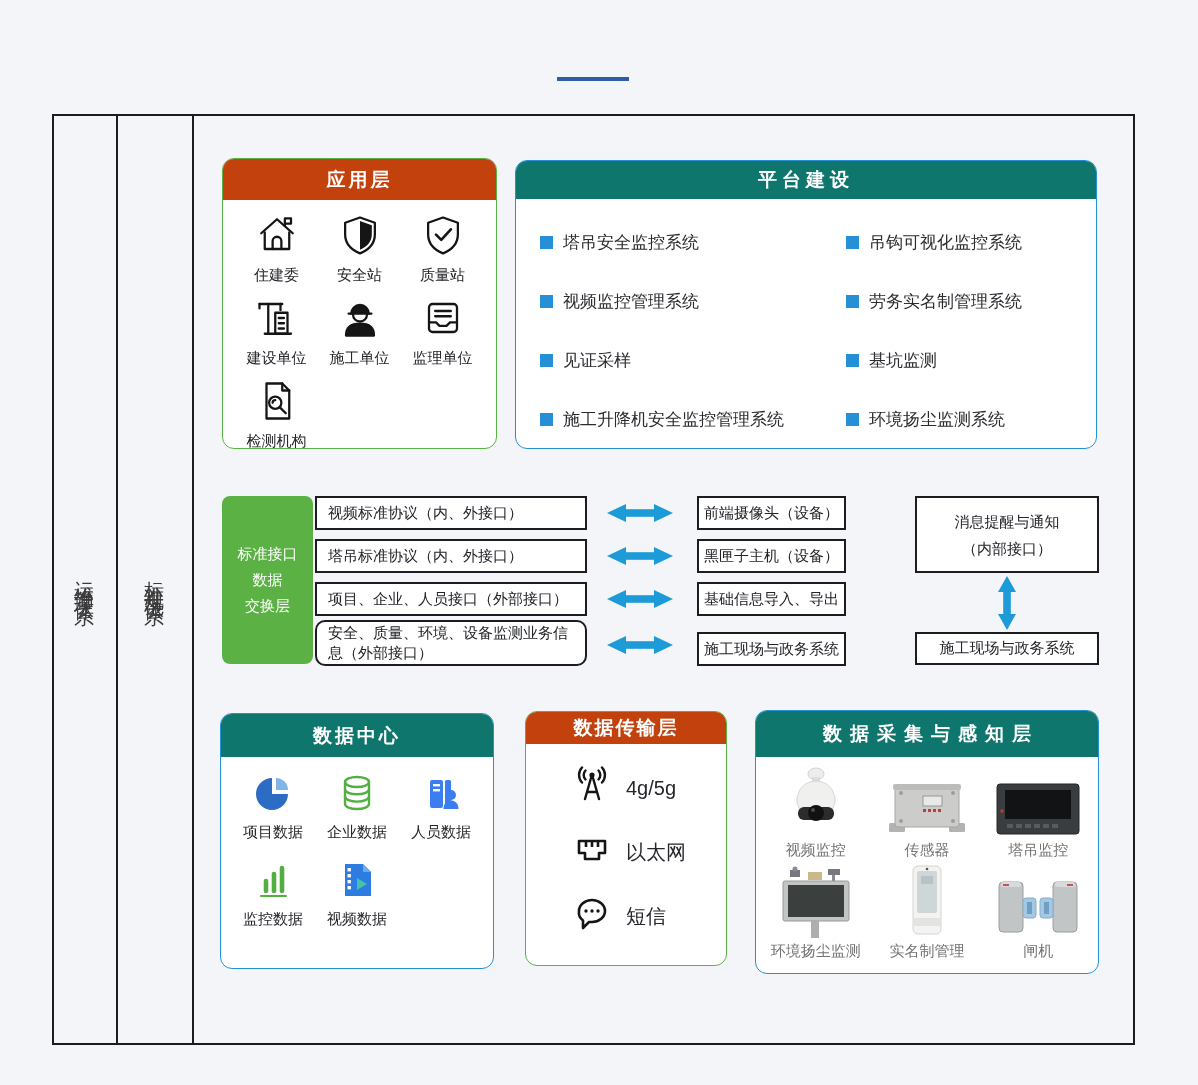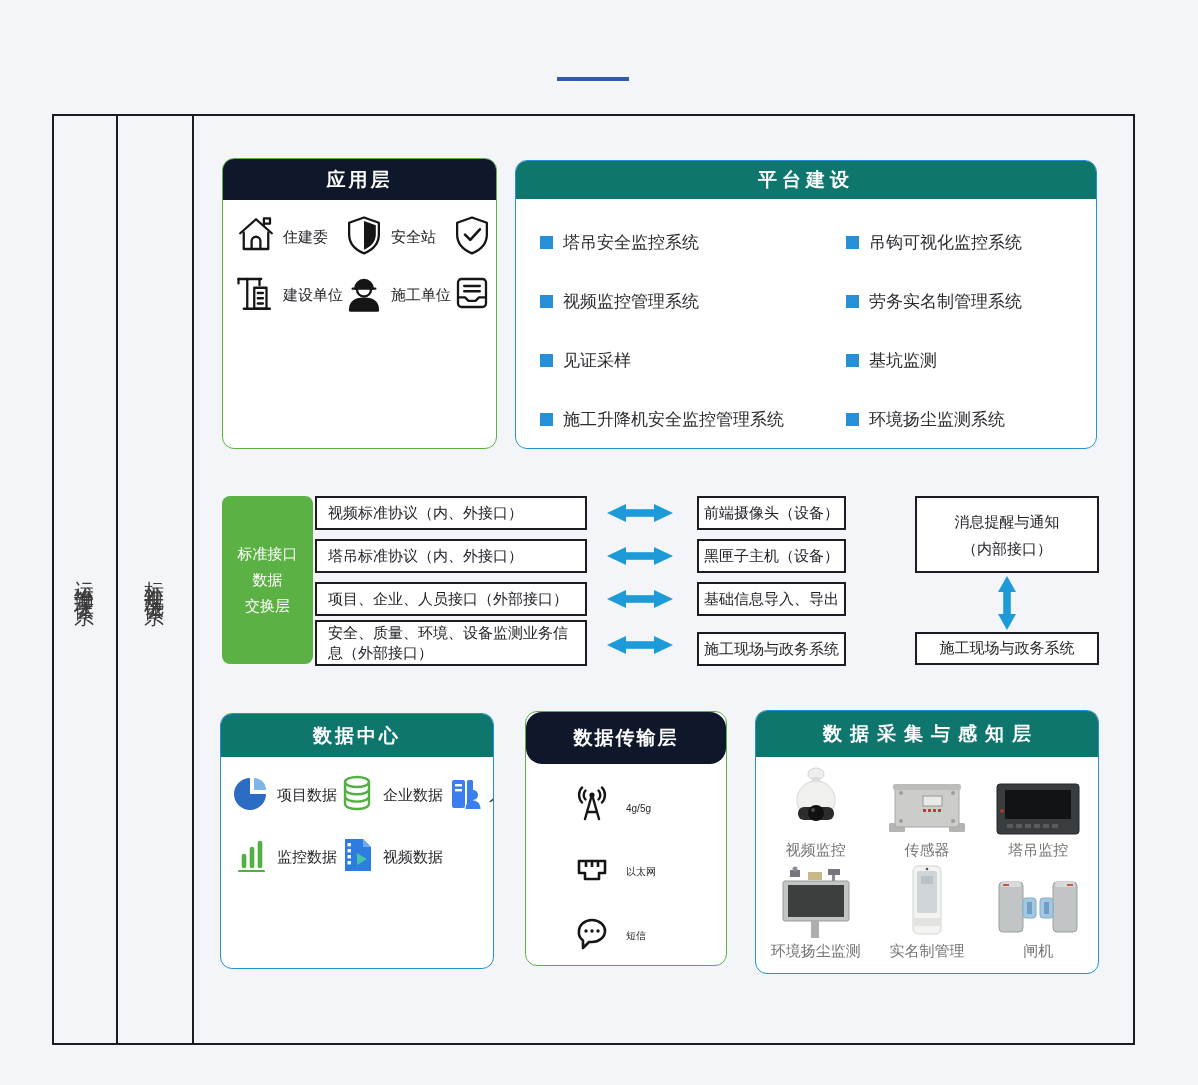--- a/index.html
+++ b/index.html
@@ -20,65 +20,65 @@
   .frame-main { left:192px; width:943px; height:931px; }
   .vlabel { writing-mode:vertical-rl; text-orientation:upright; font-size:20px;
             letter-spacing:5px; color:#3a3a3a; }
 
   
   .hbox { position:absolute; background:#fff; border-radius:12px; overflow:hidden; }
   .hbox.green { border:1px solid #5bb144; }
   .hbox.blue  { border:1px solid #2590d5; }
   .hbox-header { display:flex; align-items:center; justify-content:center; color:#fff;
                  font-size:19px; font-weight:bold; }
-  .hbox.green .hbox-header { background:#0f172a; }
+  .hbox.green .hbox-header { background:#c2410c; }
   .hbox.blue  .hbox-header { background:#0f766e; }
 
   
   .app-box { left:28px; top:42px; width:275px; height:291px; }
   .app-box .hbox-header { height:41px; letter-spacing:3px; }
   .app-grid { display:grid; grid-template-columns:repeat(3,1fr); padding:14px 12px 0; row-gap:12px; }
-  .icon-item { display:flex; flex-direction:row; align-items:center; gap:6px;text-align:center; }
+  .icon-item { display:flex; flex-direction:column; align-items:center; gap:6px;text-align:center; }
   .icon-item .lbl { font-size:15px; color:#26262b; white-space:nowrap; }
 
   
   .platform-box { left:321px; top:44px; width:582px; height:289px; }
   .platform-box .hbox-header { height:38px; letter-spacing:5px; }
   .platform-grid { display:grid; grid-template-columns:306px auto; padding:14px 0 0 24px;
                    grid-auto-rows:59px; align-items:center; }
   .p-item { display:flex; align-items:center; font-size:17px; color:#2b2b30; white-space:nowrap; }
   .p-bullet { width:13px; height:13px; background:#2590d5; margin-right:10px; flex:none; }
 
   
   .exchange-label { position:absolute; left:28px; top:380px; width:91px; height:168px;
                     background:#5bb144; border-radius:8px; color:#fff; font-size:15px;
                     display:flex; flex-direction:column; align-items:center; justify-content:center;
                     line-height:1.75; text-align:center; }
   .sq-box { position:absolute; background:#fff; border:2px solid #1c1c22; color:#222428;
             font-size:15px; display:flex; align-items:center; }
   .proto { left:121px; width:272px; height:34px; padding:0 11px; white-space:nowrap; }
-  .proto.tall { height:46px; white-space:normal; line-height:1.35; padding:2px 11px; }
+  .proto.tall { height:46px; white-space:normal; line-height:1.35; padding:2px 11px;border-radius:10px; }
   .target { left:503px; width:149px; height:34px; justify-content:center; white-space:nowrap; }
   .rightcol { left:721px; width:184px; justify-content:center; text-align:center; }
   .notify { top:380px; height:77px; line-height:1.8; }
   .gov { top:516px; height:33px; white-space:nowrap; }
   .harrow { position:absolute; left:413px; width:66px; height:22px; }
   .varrow { position:absolute; left:802px; top:460px; width:22px; height:54px; }
 
   
   .dc-box { left:26px; top:597px; width:274px; height:256px; }
   .dc-box .hbox-header { height:43px; letter-spacing:3px; }
   .dc-grid { display:grid; grid-template-columns:repeat(3,1fr); padding:16px 10px 0; row-gap:18px; }
 
   
   .tr-box { left:331px; top:595px; width:202px; height:255px; }
-  .tr-box .hbox-header { height:52px; letter-spacing:2px;border-radius:16px; }
+  .tr-box .hbox-header { height:32px; letter-spacing:2px; }
   .tr-list { display:flex; flex-direction:column; padding:22px 0 0 46px; gap:20px; }
   .tr-item { display:flex; align-items:center; gap:14px; }
-  .tr-item .lbl { font-size:10px; color:#26262b; }
+  .tr-item .lbl { font-size:20px; color:#26262b; }
 
   
   .pc-box { left:561px; top:594px; width:344px; height:264px; }
   .pc-box .hbox-header { height:46px; letter-spacing:8px; padding-left:8px; }
   .pc-grid { display:grid; grid-template-columns:repeat(3,1fr); padding:8px 4px 0; row-gap:6px; }
   .pc-item { display:flex; flex-direction:column; align-items:center; }
   .pc-img { height:72px; display:flex; align-items:flex-end; justify-content:center; }
   .pc-item .lbl { font-size:15px; color:#737373; margin-top:4px; white-space:nowrap; }
 </style>
 </head>
@@ -156,20 +156,32 @@
         </div>
         <div class="icon-item">
           <span>
             <svg width="42" height="42" viewBox="0 0 48 48" fill="none" stroke="#151515" stroke-width="2.6" stroke-linecap="round" stroke-linejoin="round">
               <rect x="8" y="8" width="32" height="32" rx="4"></rect>
               <path d="M15 16 H33 M15 22 H33"></path>
               <path d="M8 29 H16 L20 33 H28 L32 29 H40"></path>
             </svg>
           </span>
           <span class="lbl">监理单位</span>
+        </div>
+        <div class="icon-item">
+          <span>
+            <svg width="42" height="42" viewBox="0 0 48 48" fill="none" stroke="#151515" stroke-width="2.6" stroke-linecap="round" stroke-linejoin="round">
+              <path d="M12 4 H30 L38 12 V44 H12 Z"></path>
+                <path d="M30 4 V12 H38"></path>
+              <circle cx="22" cy="26" r="7"></circle>
+                <path d="M27 31 L34 38"></path>
+                <path d="M19 26 a3 3 0 0 1 3 -3"></path>
+            </svg>
+          </span>
+          <span class="lbl">检测机构</span>
         </div>
       </div>
     </div>
 
     <div class="hbox blue platform-box">
       <div class="hbox-header">平台建设</div>
       <div class="platform-grid">
         <div class="p-item">
             <span class="p-bullet"></span>
             <span>塔吊安全监控系统</span>

